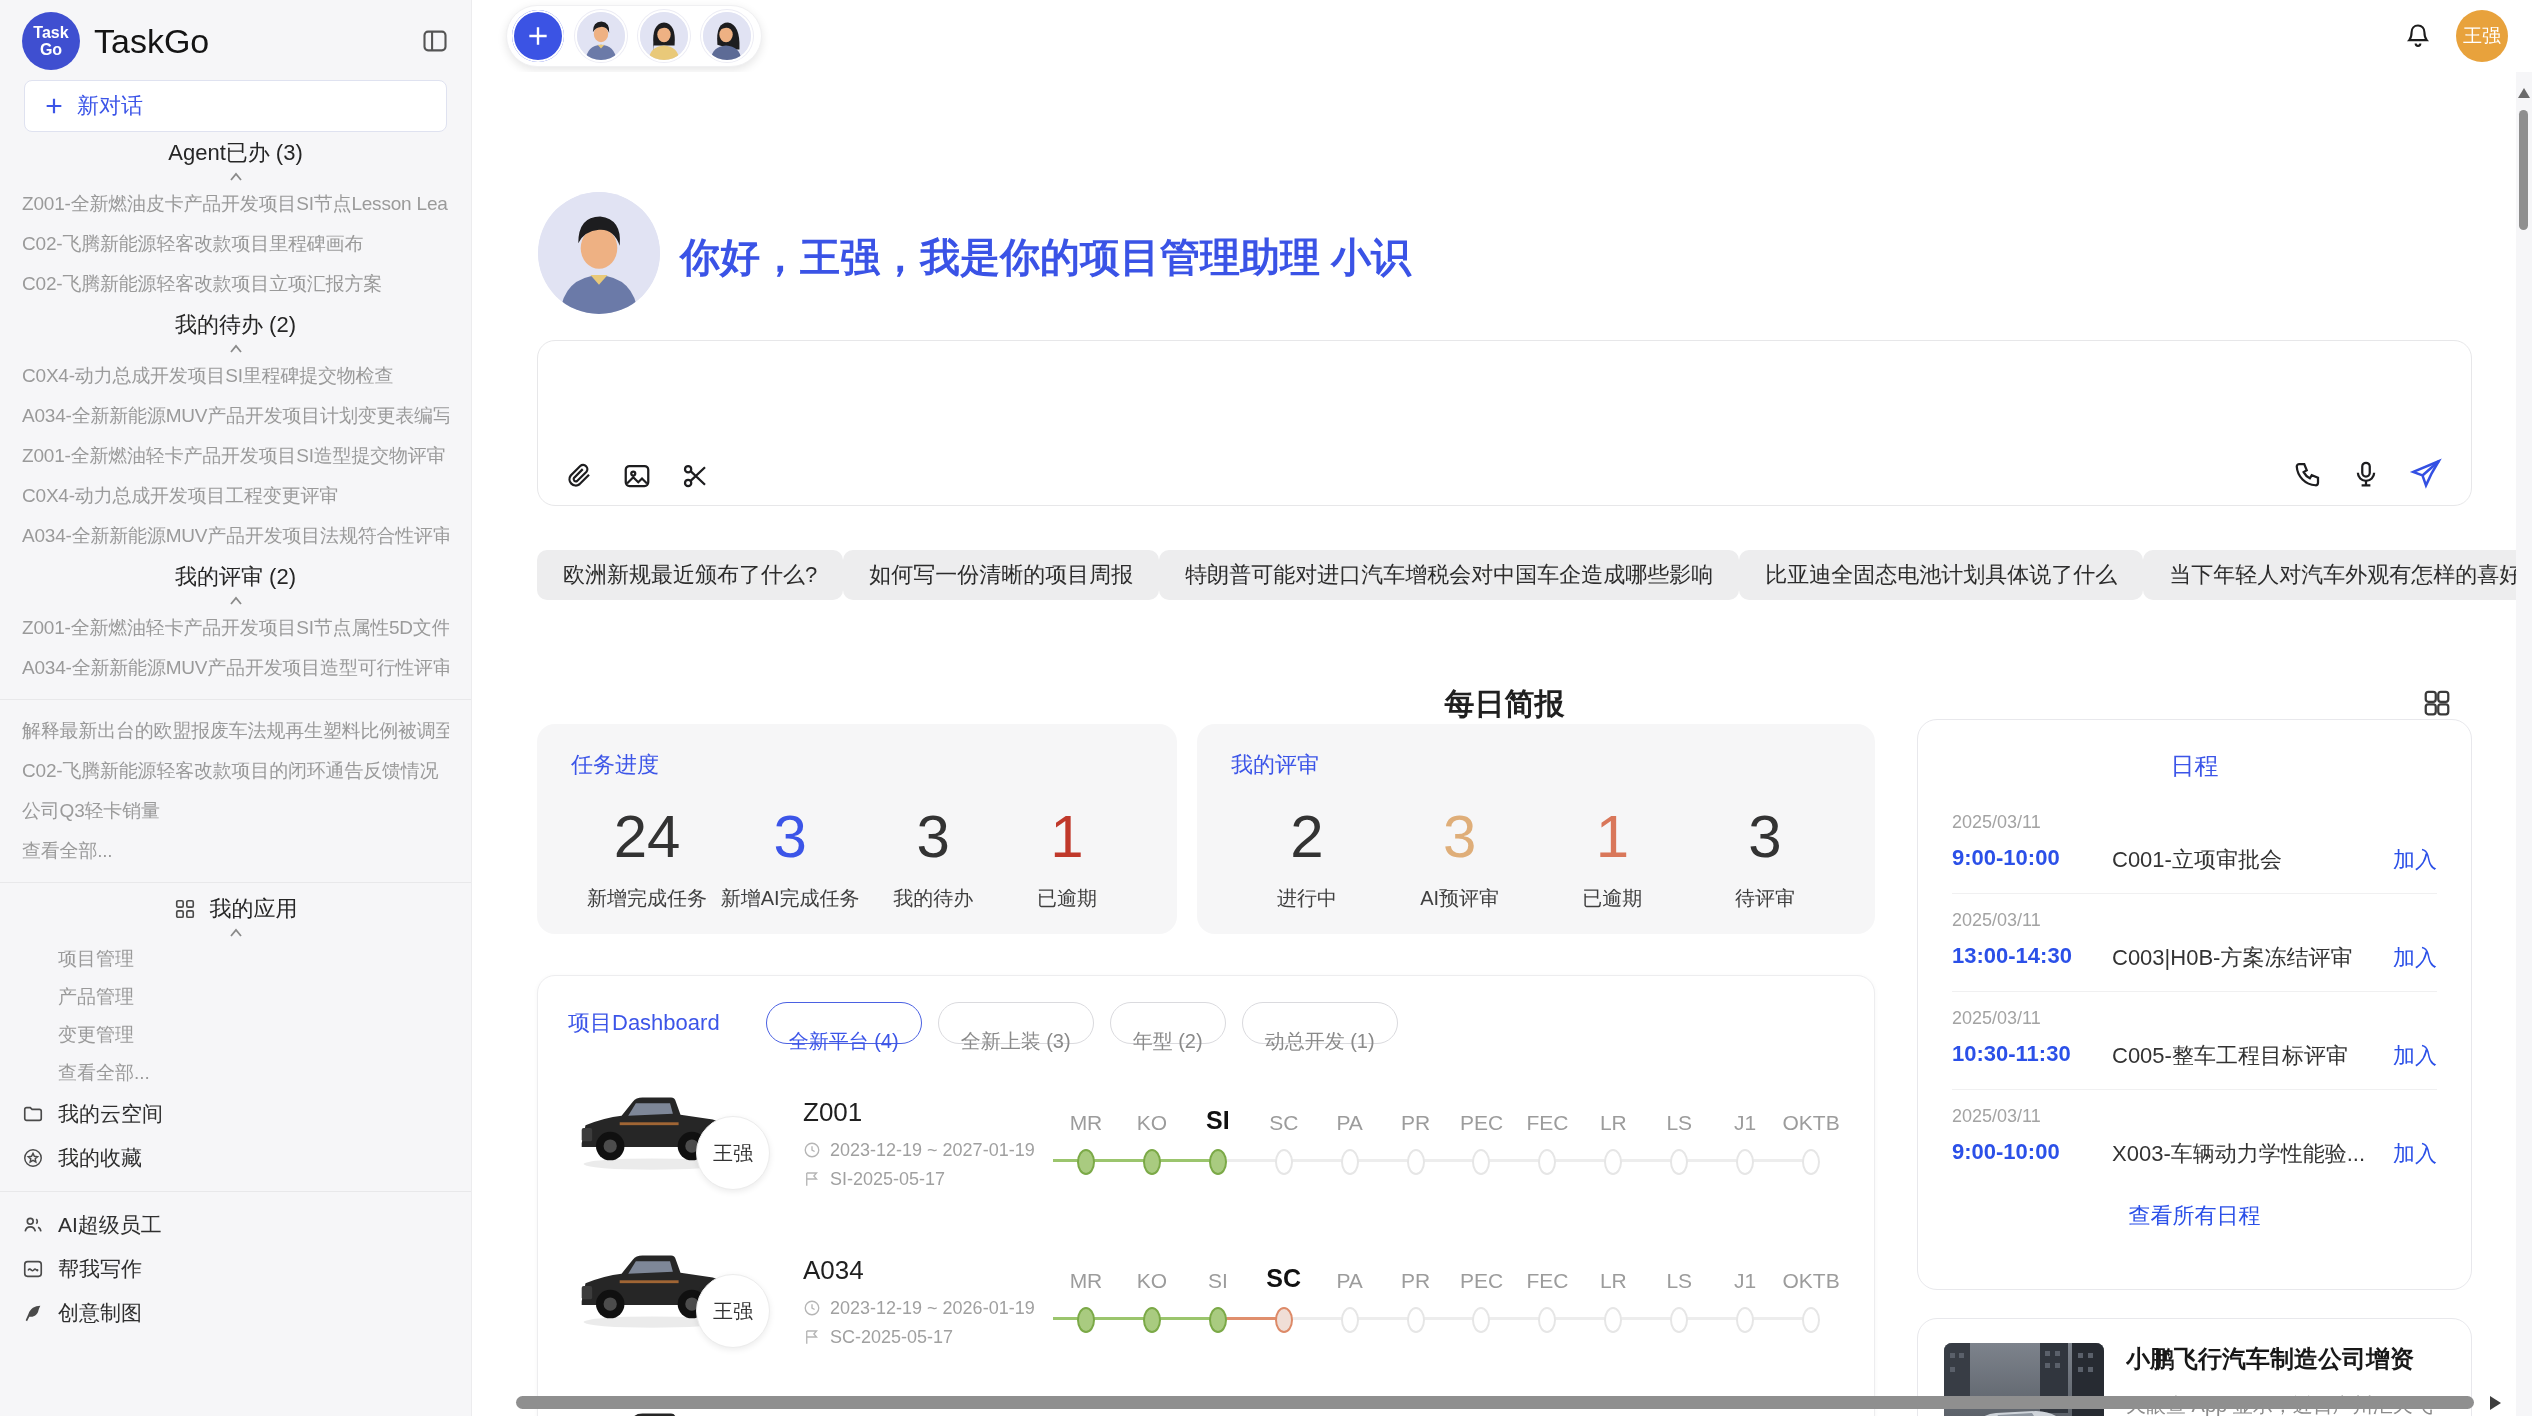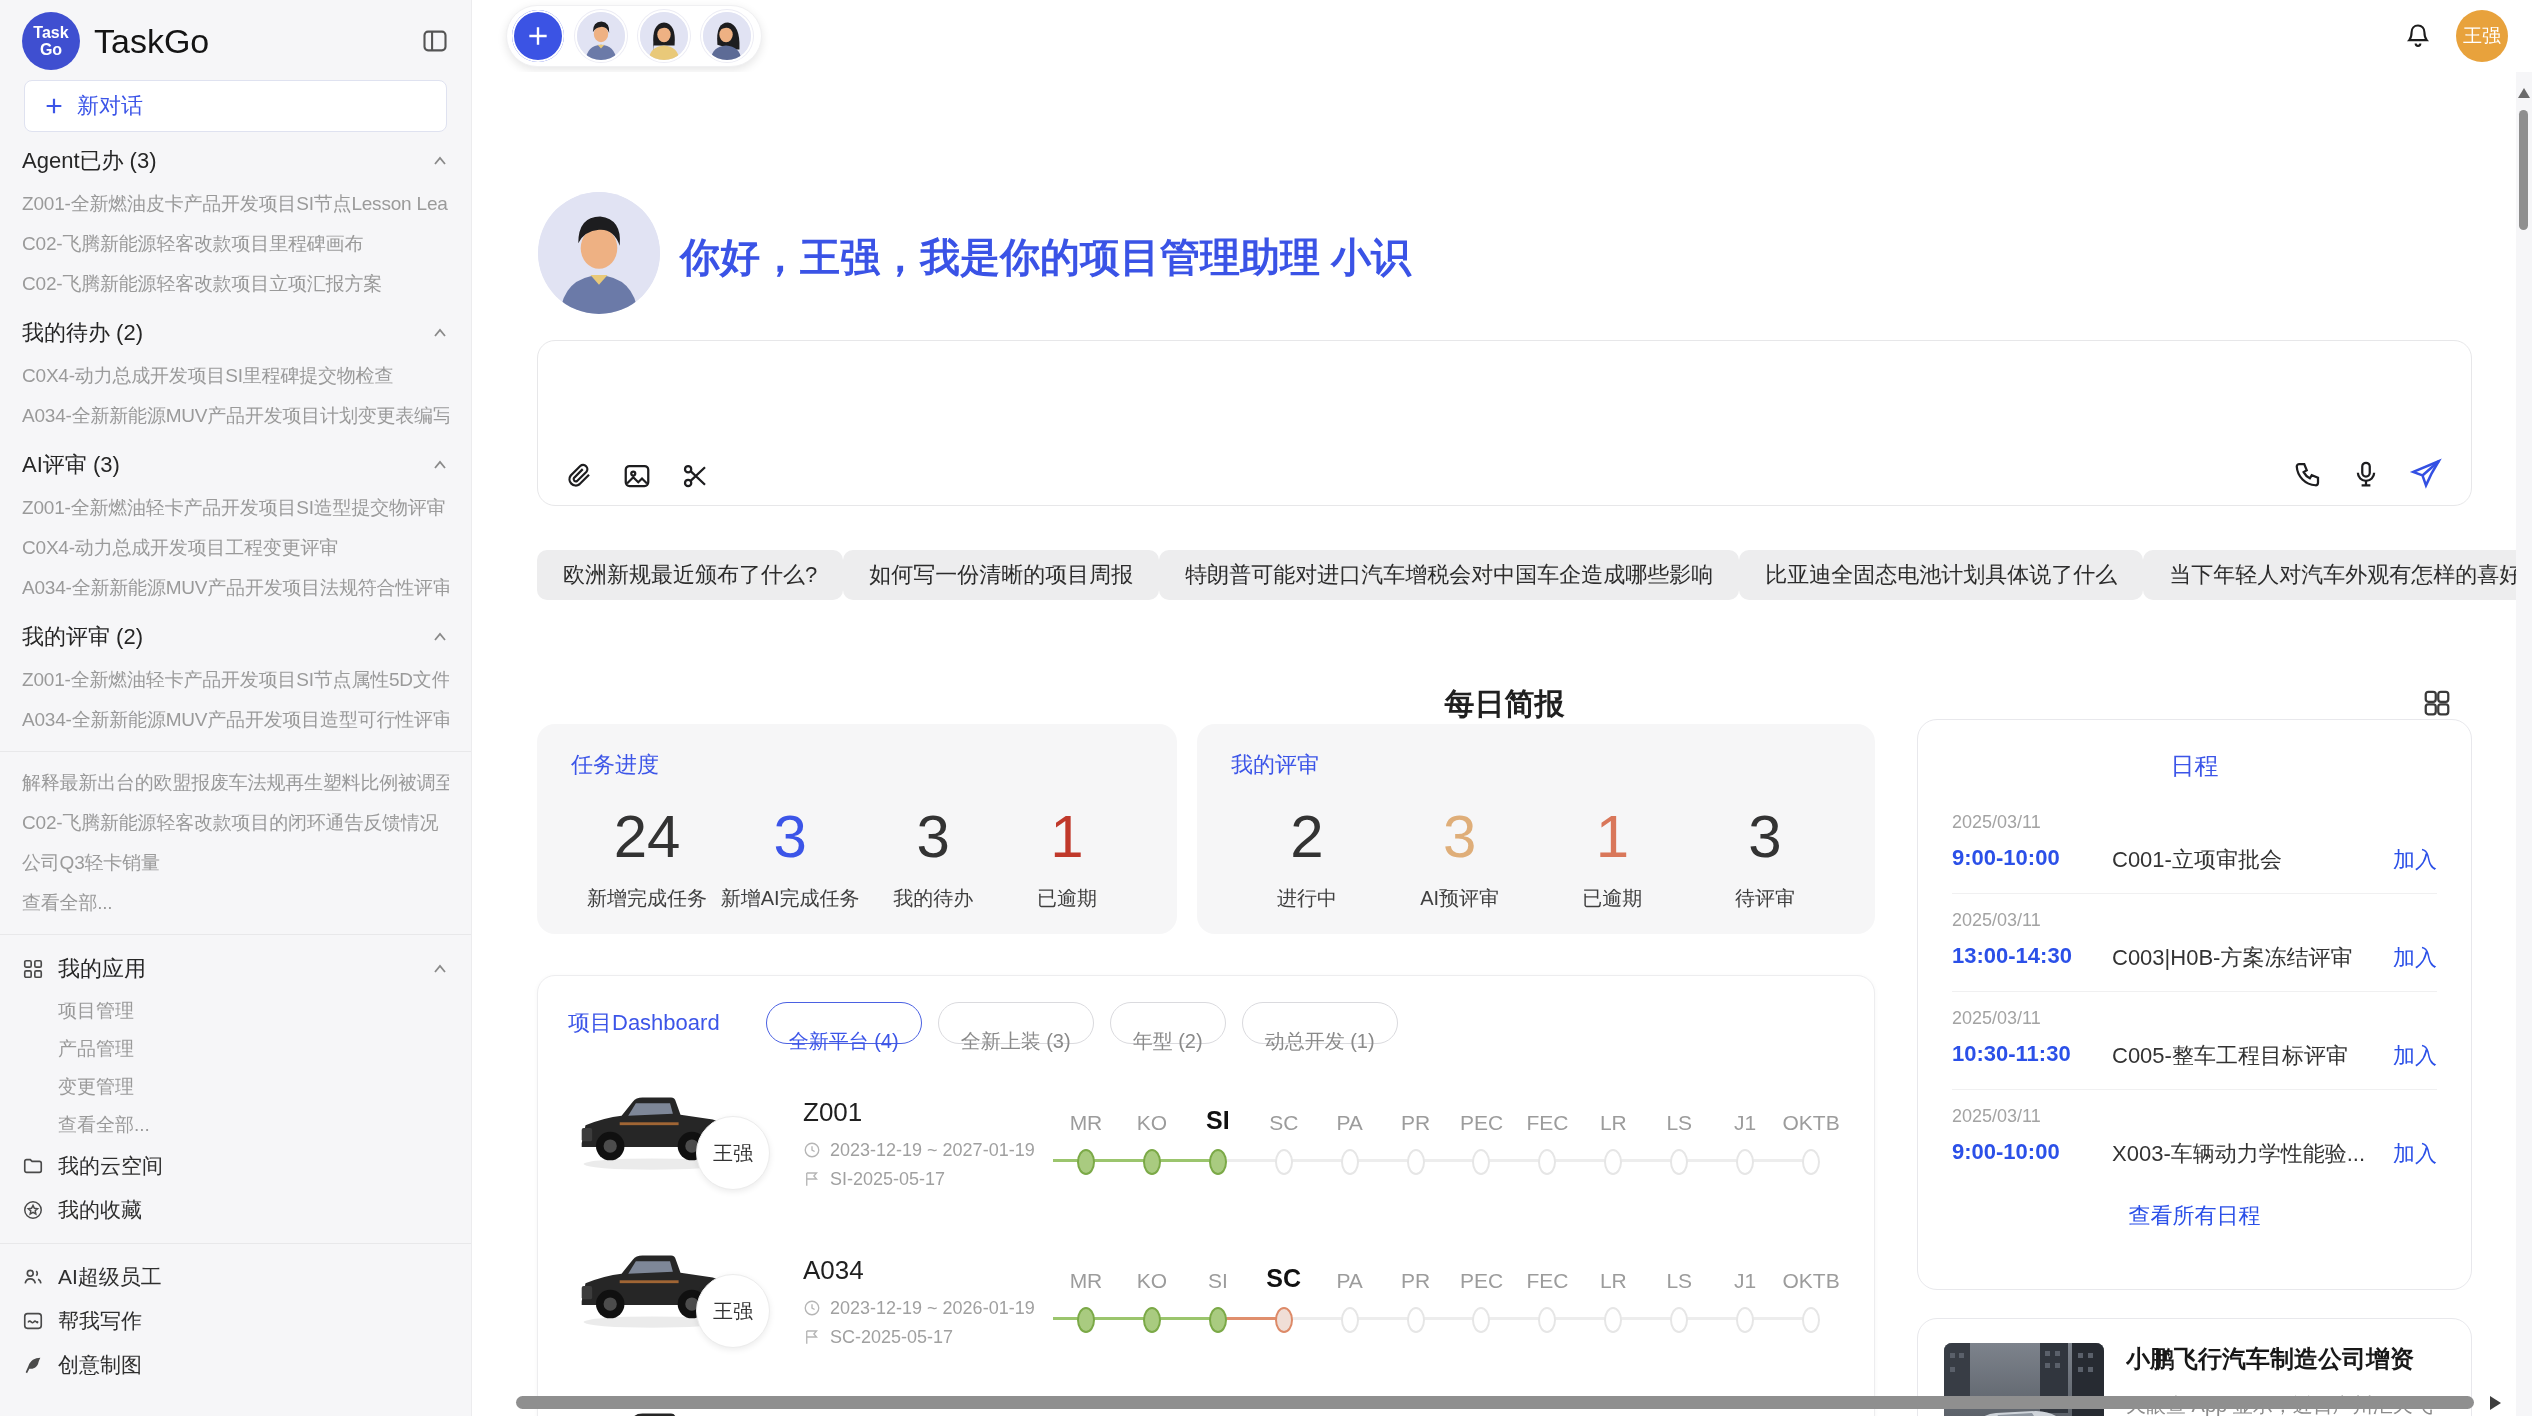--- a/index.html
+++ b/index.html
@@ -15,21 +15,21 @@
           display:flex; flex-direction:column; align-items:center; justify-content:center;
           font-size:16px; line-height:17px; font-weight:600; flex:none; }
   .sb-title { font-size:34px; font-weight:400; color:#141414; margin-left:14px; flex:1; }
   .collapse-btn { width:28px; height:28px; color:#555; cursor:pointer; }
   .newchat { margin:8px 24px 6px 24px; height:52px; background:#fff; border:1px solid #dfe2f0;
              border-radius:8px; display:flex; align-items:center; gap:12px; padding:0 18px;
              color:#3c55e8; font-size:22px; cursor:pointer; }
   .newchat svg { width:22px; height:22px; }
   .sb-nav { padding:0 22px; }
   .sec-h { height:46px; margin-top:6px; display:flex; align-items:center; justify-content:space-between;
-           font-size:22px; color:#262626; }
+           font-size:22px; color:#262626;flex-direction:column; }
   .sec-h .chev { width:18px; height:14px; color:#8a8a8a; }
   .sb-item { height:40px; line-height:40px; font-size:19px; color:#9a9a9a; white-space:nowrap;
              overflow:hidden; cursor:pointer; letter-spacing:-0.2px; }
   .sb-div { border-top:1px solid #e8e8ea; margin:11px -22px; }
   .icon-row { height:44px; display:flex; align-items:center; gap:14px; font-size:21px; color:#2f2f2f; cursor:pointer; }
   .icon-row svg { width:22px; height:22px; color:#4a4a4a; flex:none; }
   .sub-item { height:38px; line-height:38px; padding-left:36px; font-size:19px; color:#9a9a9a;
               white-space:nowrap; overflow:hidden; cursor:pointer; }
 
   
@@ -222,26 +222,20 @@
 
       <div class="sec-h">
         <span>我的待办 (2)</span>
         <svg class="chev" viewBox="0 0 18 14" fill="none" stroke="currentColor" stroke-width="1.8">
             <path d="M4 10 L9 4 L14 10"></path>
           </svg>
       </div>
       <div class="sb-item">C0X4-动力总成开发项目SI里程碑提交物检查</div>
       <div class="sb-item">A034-全新新能源MUV产品开发项目计划变更表编写</div>
 
-      <div class="sec-h">
-        <span>AI评审 (3)</span>
-        <svg class="chev" viewBox="0 0 18 14" fill="none" stroke="currentColor" stroke-width="1.8">
-            <path d="M4 10 L9 4 L14 10"></path>
-          </svg>
-      </div>
       <div class="sb-item">Z001-全新燃油轻卡产品开发项目SI造型提交物评审</div>
       <div class="sb-item">C0X4-动力总成开发项目工程变更评审</div>
       <div class="sb-item">A034-全新新能源MUV产品开发项目法规符合性评审</div>
 
       <div class="sec-h">
         <span>我的评审 (2)</span>
         <svg class="chev" viewBox="0 0 18 14" fill="none" stroke="currentColor" stroke-width="1.8">
             <path d="M4 10 L9 4 L14 10"></path>
           </svg>
       </div>

